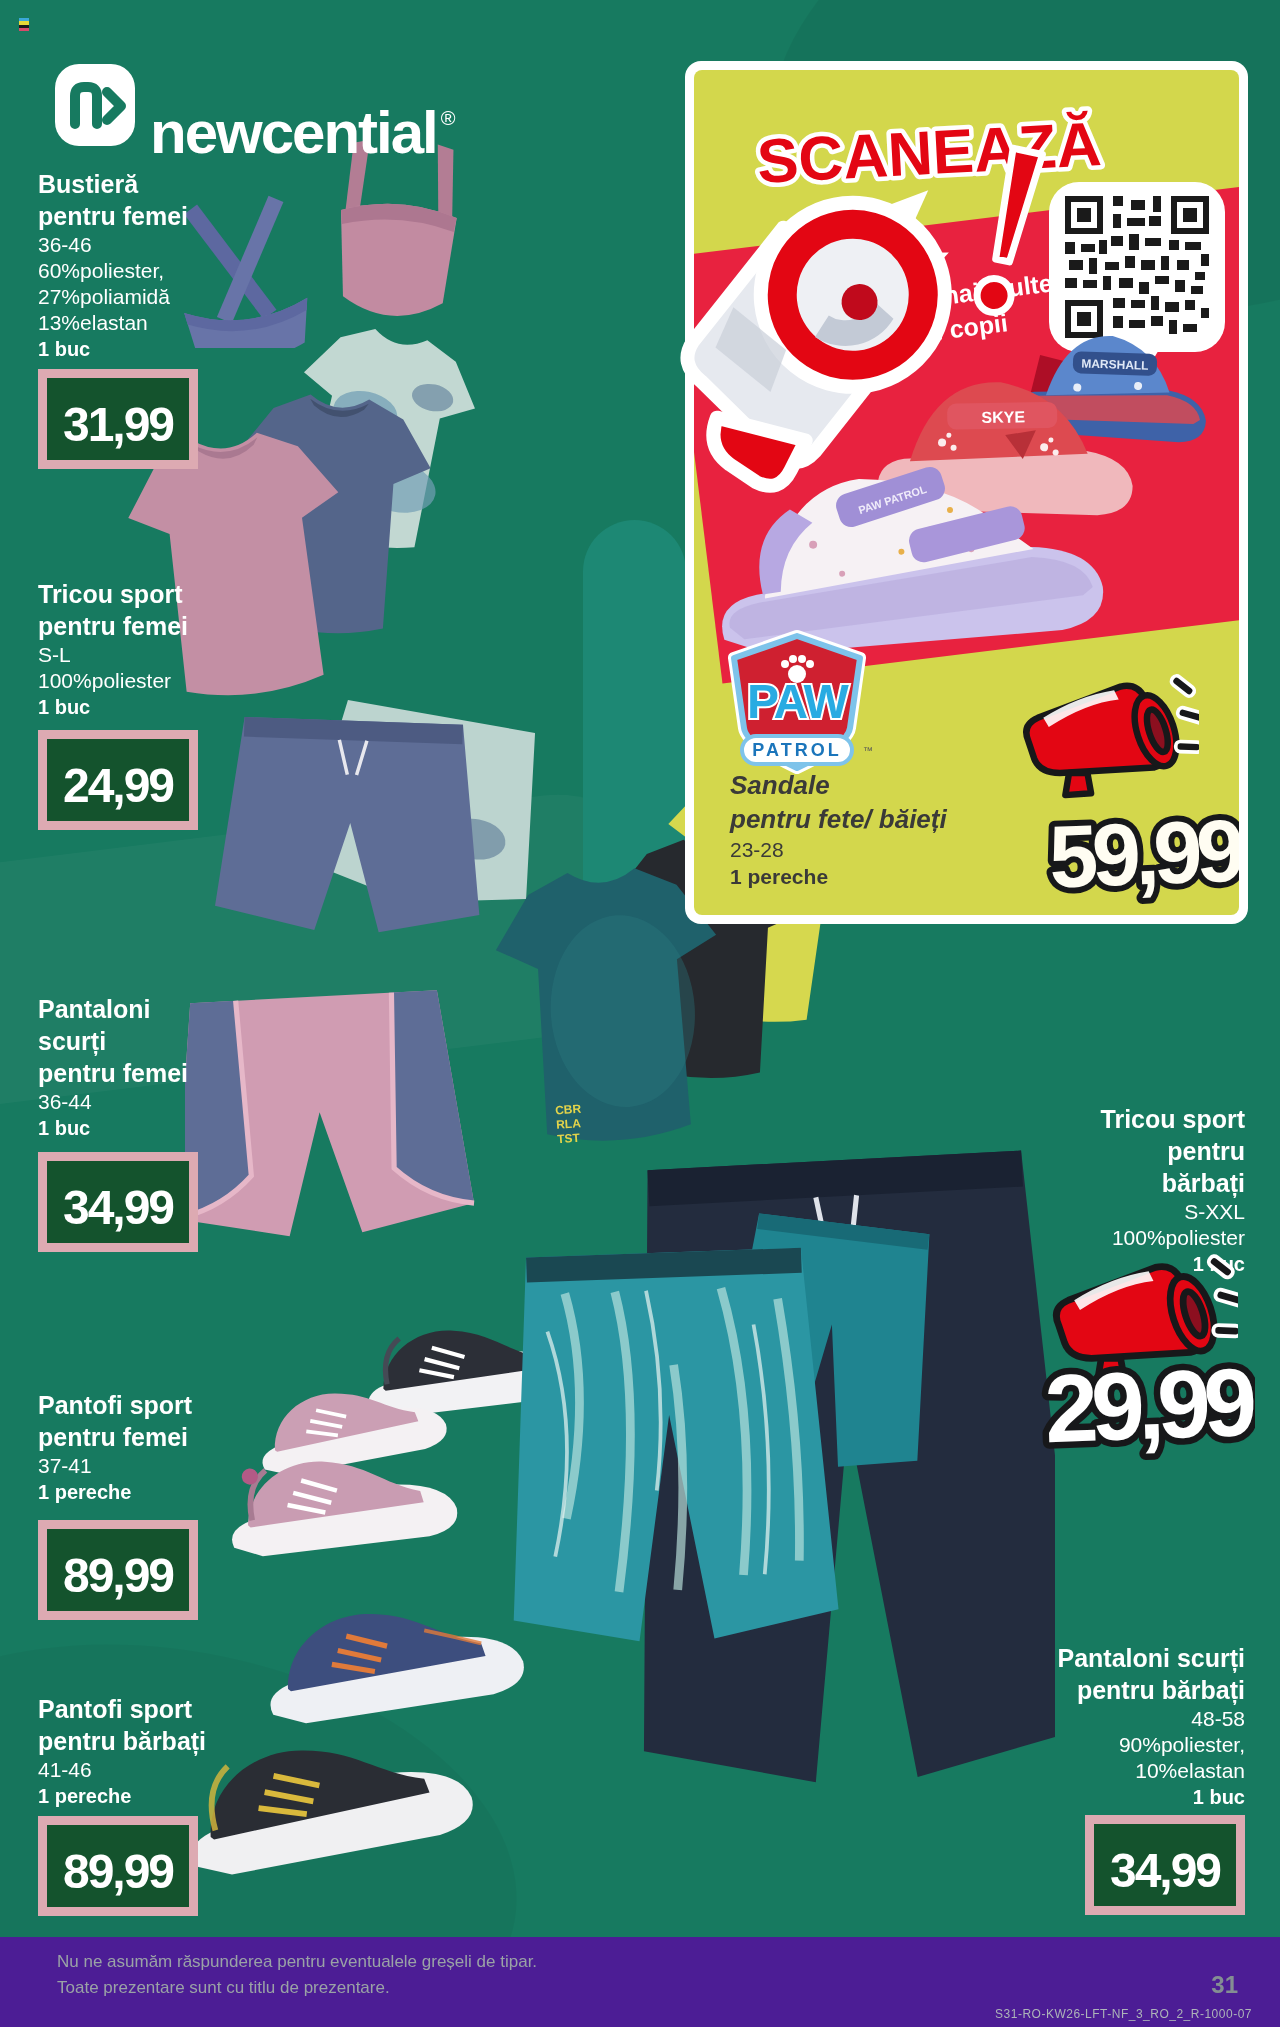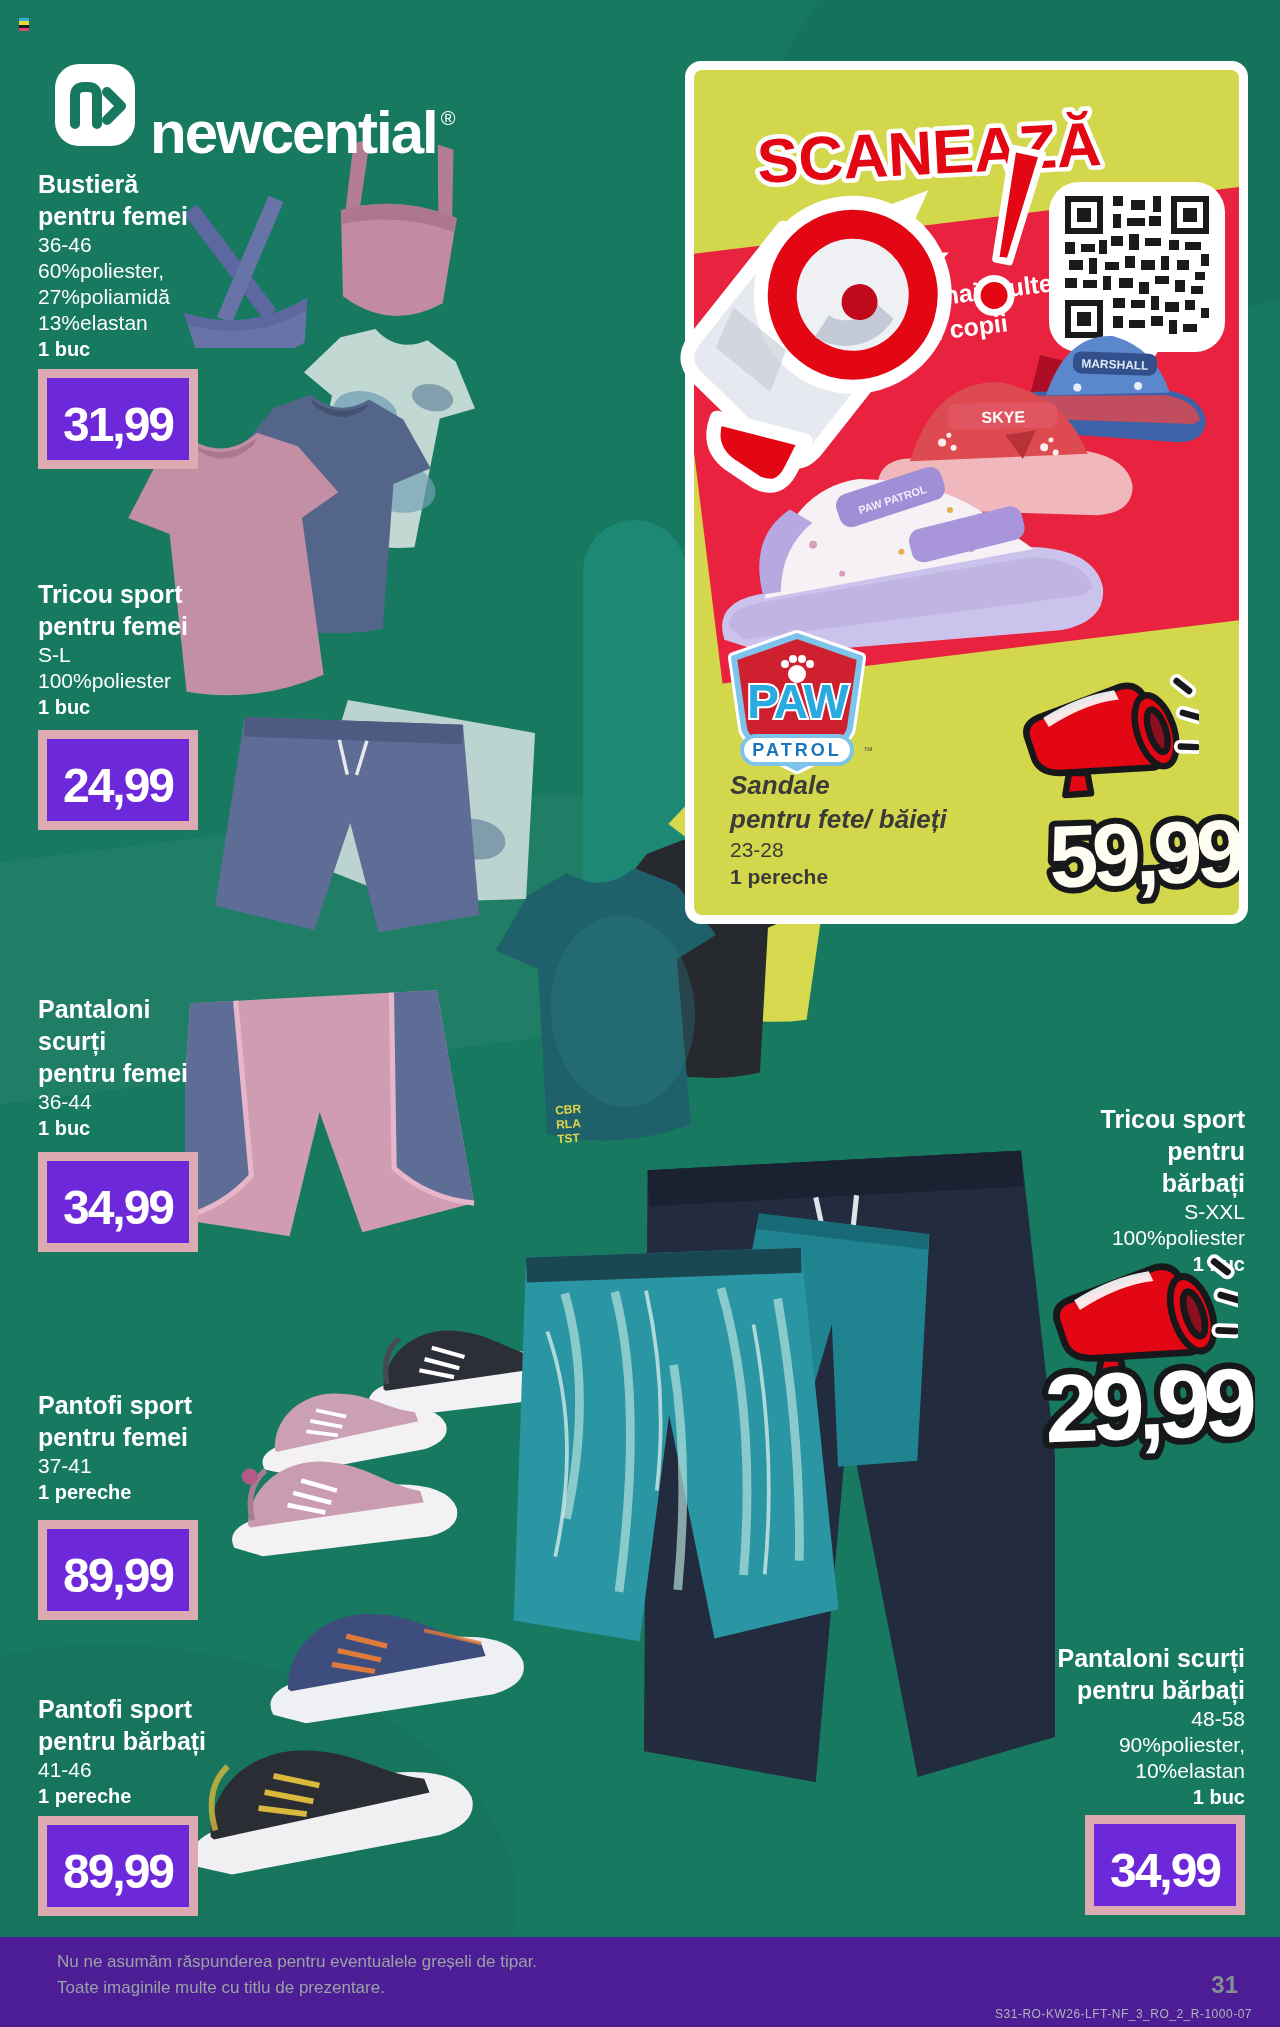--- a/index.html
+++ b/index.html
@@ -11,21 +11,21 @@
   .logo-square{position:absolute;left:55px;top:64px;width:80px;height:82px;background:#ffffff;border-radius:24px;}
   .wordmark{position:absolute;left:150px;top:62px;color:#ffffff;font-size:60px;font-weight:bold;letter-spacing:-2px;margin-top:36px;}
   .wordmark sup{font-size:20px;vertical-align:28px;margin-left:4px;font-weight:normal;}
   
   .pblock{position:absolute;color:#ffffff;width:260px;}
   .pblock.right{text-align:right;}
   .pt{font-size:25px;font-weight:bold;line-height:32px;}
   .pd{font-size:21px;line-height:26px;}
   .pq{font-size:20px;font-weight:bold;line-height:26px;}
   
-  .price-box{position:absolute;width:142px;height:82px;background:#6d28d9;border:9px solid #ddaab2;
+  .price-box{position:absolute;width:142px;height:82px;background:#14532d;border:9px solid #ddaab2;
              display:flex;align-items:center;justify-content:center;}
   .price-box span{color:#ffffff;font-size:48px;font-weight:bold;letter-spacing:-2px;padding-top:10px;}
   
   .promo{position:absolute;left:685px;top:61px;width:545px;height:845px;background:#ffffff;border-radius:16px;
          padding:9px;z-index:5;}
   .promo-inner{position:absolute;left:9px;top:9px;width:545px;height:845px;background:#d3d74c;border-radius:8px;overflow:hidden;}
   .red-square{position:absolute;left:0px;top:148px;width:610px;height:430px;background:#e8223f;
               transform:rotate(-7deg);transform-origin:50% 50%;}
   .ribbon-line{position:absolute;color:#ffffff;font-size:25px;font-weight:bold;white-space:nowrap;}
   .red-fold{position:absolute;left:332px;top:290px;width:54px;height:110px;background:#ad0e26;transform:rotate(14deg);}
@@ -477,18 +477,18 @@
     </div>
     <div class="wordmark">
       <span>newcential</span><sup>®</sup>
     </div>
 
   </div>
 
   <div class="footer">
     <div class="disclaimer">
       <div>Nu ne asumăm răspunderea pentru eventualele greșeli de tipar.</div>
-      <div>Toate imaginile multe cu titlu de prezentare.</div>
+      <div>Toate prezentare sunt cu titlu de prezentare.</div>
     </div>
     <div class="pagenum">31</div>
     <div class="codeline">S31-RO-KW26-LFT-NF_3_RO_2_R-1000-07</div>
   </div>
 </div>
 
 </body></html>

